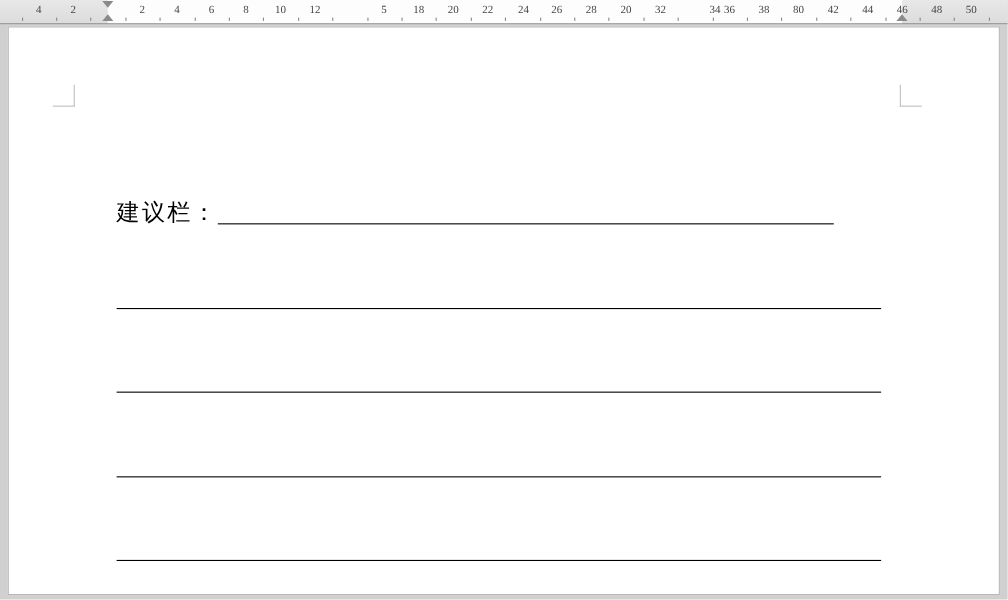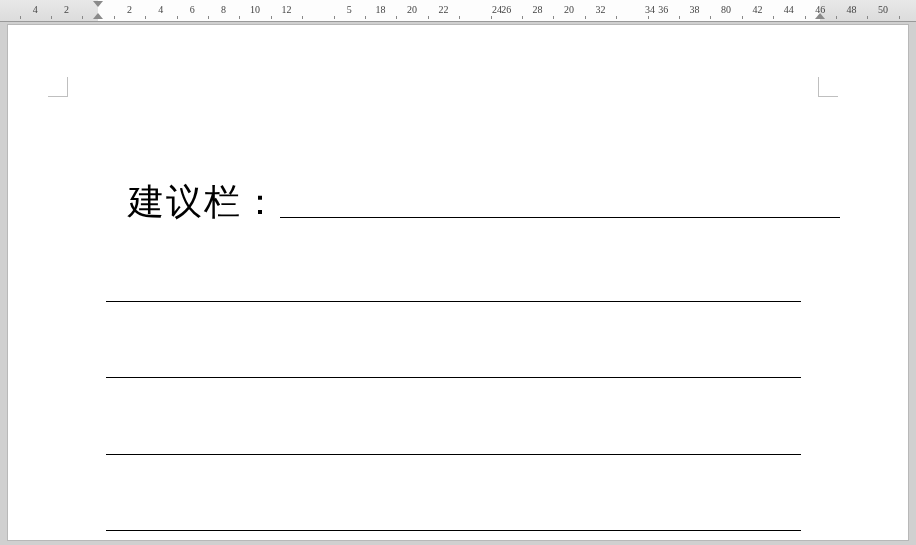--- a/index.html
+++ b/index.html
@@ -122,23 +122,22 @@
       font-size: 26px;
       line-height: 2.1;
       color: #000;
     }
     .line {
       white-space: nowrap;
       margin-bottom: 22px;
       letter-spacing: 0.5px;
     }
     .label {
-      font-size: 36px;
+      font-size: 21px;
       letter-spacing: 2px;
-      margin-left: 22px;
     }
     .uline {
       display: inline-block;
       border-bottom: 1.5px solid #000;
       height: 1.1em;
       vertical-align: baseline;
       position: relative;
       top: 4px;
     }
   </style>
@@ -162,21 +161,21 @@
       <div class="tick" style="left: 160.8px;">4</div>
       <div class="tick" style="left: 192.2px;">6</div>
       <div class="tick" style="left: 223.6px;">8</div>
       <div class="tick" style="left: 255px;">10</div>
       <div class="tick" style="left: 286.4px;">12</div>
       <div class="tick" style="left: 317.8px; margin-top: 32px;">14</div>
       <div class="tick" style="left: 349.2px;">5</div>
       <div class="tick" style="left: 380.6px; text-align: center;">18</div>
       <div class="tick" style="left: 412px;">20</div>
       <div class="tick" style="left: 443.4px;">22</div>
-      <div class="tick" style="left: 497px;">24</div>
+      <div class="tick" style="left: 476px;">24</div>
       <div class="tick" style="left: 506.2px;">26</div>
       <div class="tick" style="left: 537.6px;">28</div>
       <div class="tick" style="left: 569px;">20</div>
       <div class="tick" style="left: 600.4px;">32</div>
       <div class="tick" style="left: 650px;">34</div>
       <div class="tick" style="left: 663.2px; text-align: right;">36</div>
       <div class="tick" style="left: 694.6px;">38</div>
       <div class="tick" style="left: 726px;">80</div>
       <div class="tick" style="left: 757.4px;">42</div>
       <div class="tick" style="left: 788.8px;">44</div>

